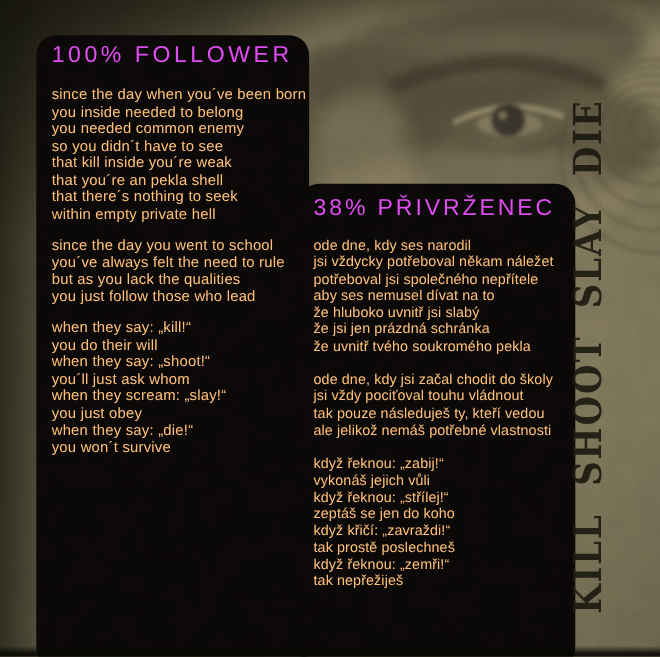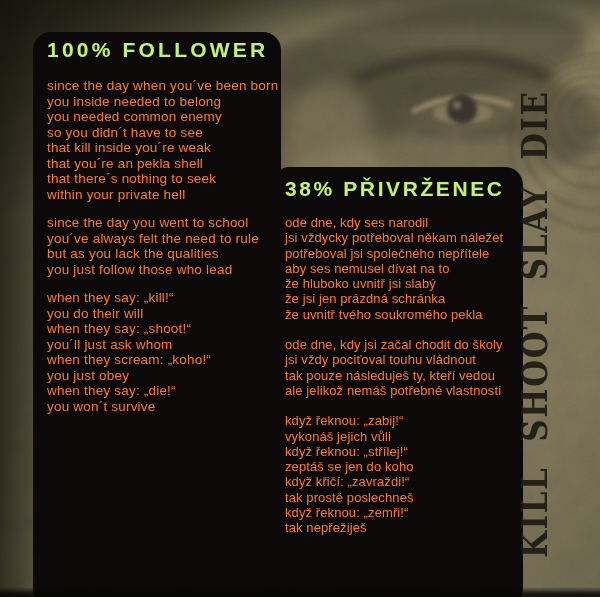--- a/index.html
+++ b/index.html
@@ -25,25 +25,25 @@
   .face-svg{position:absolute;left:0;top:0;}
   
   .panel{
     position:absolute;background:#0a0807;border-radius:18px;
     box-sizing:border-box;
   }
   .panel-left{left:33px;top:32px;width:248px;height:575px;padding:6px 0 0 14px;}
   .panel-right{left:272px;top:167px;width:251px;height:440px;padding:10px 0 0 13px;}
   .panel-title{
     margin:0 0 16px 0;
-    font-size:21px;font-weight:700;line-height:24px;
-    letter-spacing:3.2px;color:#bef264;white-space:nowrap;
+    font-size:21px;font-weight:400;line-height:24px;
+    letter-spacing:3.2px;color:#d946ef;white-space:nowrap;
   }
   .panel-right .panel-title{margin-bottom:14px;letter-spacing:2.6px;}
-  .lyrics{color:#f97316;}
+  .lyrics{color:#fdba74;}
   .panel-left  .lyrics{font-size:13.5px;line-height:15.5px;letter-spacing:.2px;}
   .panel-right .lyrics{font-size:13px;line-height:15.3px;letter-spacing:.1px;}
   .stanza{margin:0 0 13px 0;}
   .panel-right .stanza{margin-bottom:15px;}
   .line{white-space:nowrap;}
   
   .side-text{
     position:absolute;left:513px;top:558px;
     transform-origin:0 0;
     transform:rotate(-90deg) scaleX(.88);
@@ -114,34 +114,34 @@
     <h1 class="panel-title">100% FOLLOWER</h1>
     <div class="lyrics">
         <div class="stanza">
           <div class="line">since the day when you´ve been born</div>
           <div class="line">you inside needed to belong</div>
           <div class="line">you needed common enemy</div>
           <div class="line">so you didn´t have to see</div>
           <div class="line">that kill inside you´re weak</div>
           <div class="line">that you´re an pekla shell</div>
           <div class="line">that there´s nothing to seek</div>
-          <div class="line">within your private hell</div>
+          <div class="line">within empty private hell</div>
         </div>
         <div class="stanza">
           <div class="line">since the day you went to school</div>
           <div class="line">you´ve always felt the need to rule</div>
           <div class="line">but as you lack the qualities</div>
           <div class="line">you just follow those who lead</div>
         </div>
         <div class="stanza">
           <div class="line">when they say: „kill!“</div>
           <div class="line">you do their will</div>
           <div class="line">when they say: „shoot!“</div>
           <div class="line">you´ll just ask whom</div>
-          <div class="line">when they scream: „koho!“</div>
+          <div class="line">when they scream: „slay!“</div>
           <div class="line">you just obey</div>
           <div class="line">when they say: „die!“</div>
           <div class="line">you won´t survive</div>
         </div>
       </div>
   </div>
 
   <div class="panel panel-right">
     <h1 class="panel-title">38% PŘIVRŽENEC</h1>
     <div class="lyrics">

